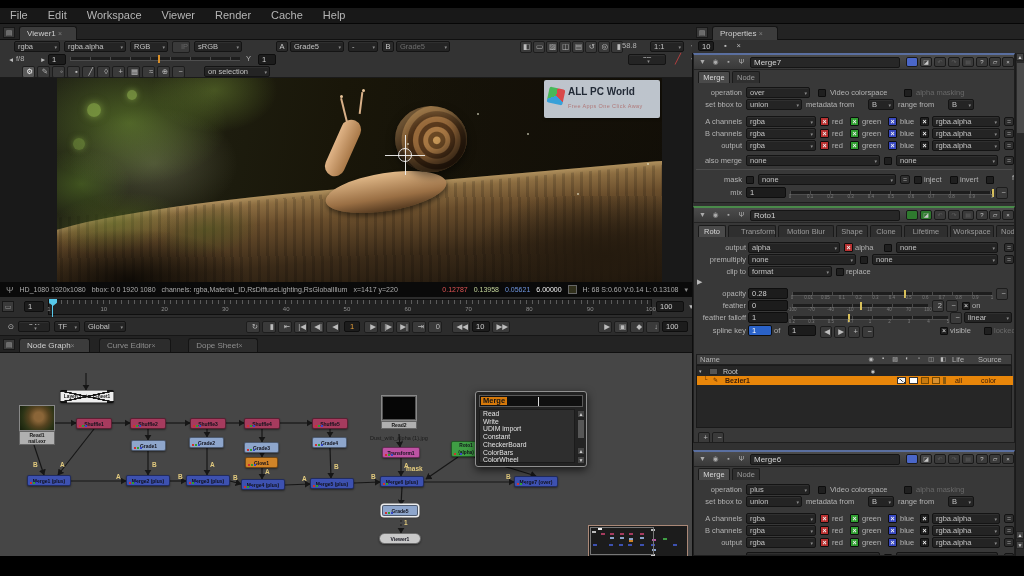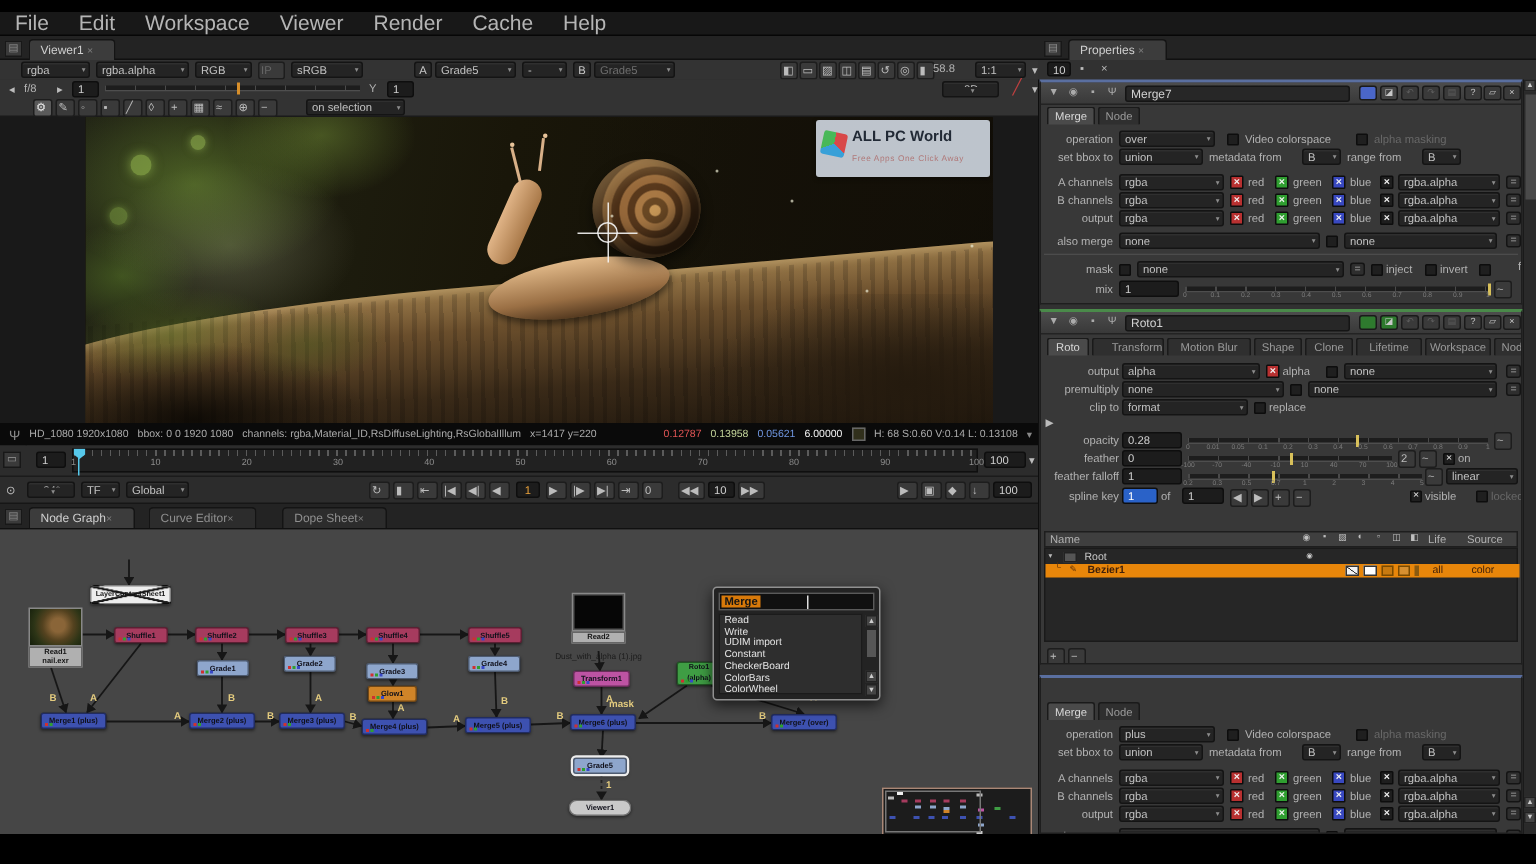--- a/index.html
+++ b/index.html
@@ -4,36 +4,36 @@
 <style>
   *{box-sizing:border-box;margin:0;padding:0}
   html,body{width:1024px;height:576px;overflow:hidden;background:#000;
     font-family:"Liberation Sans","DejaVu Sans",sans-serif;}
   #app{position:relative;width:1024px;height:576px;background:#2f2f2f;overflow:hidden}
   #app div{position:absolute}
   
   #topstrip{left:0;top:0;width:1024px;height:8px;background:#000}
   #bottomstrip{left:0;top:556px;width:1024px;height:20px;background:#000;z-index:20}
   #menubar{left:0;top:8px;width:1024px;height:16px;background:#181818;border-bottom:1px solid #060606;display:flex;align-items:center}
-  .mi{position:relative!important;display:inline-block;font-size:14px;color:#b5b5b5;padding:0 10px;line-height:15px}
+  .mi{position:relative!important;display:inline-block;font-size:11px;color:#b5b5b5;padding:0 10px;line-height:15px}
   
   .dd{display:flex;align-items:center;height:11px;background:#242424;border:1px solid #141414;border-radius:2px;color:#c2c2c2;font-size:7.5px;padding:0 2px 0 3px;box-shadow:inset 0 1px rgba(255,255,255,.05)}
   .dd .ddv{position:relative!important;flex:1;overflow:hidden;white-space:nowrap}
   .dd .caret{position:relative!important;font-size:5px;color:#8d8d8d;margin-left:2px}
   .dd.gray .ddv{color:#6e6e6e}
   .inp{height:11px;background:#1c1c1c;border:1px solid #0e0e0e;color:#cfcfcf;font-size:7.5px;line-height:9px;padding:0 3px;border-radius:2px;white-space:nowrap}
   .inp.blue{background:#2a62c8;color:#fff}
   .inp.cur{color:#e8a03a;text-align:center}
   .lbl{color:#b2b2b2;font-size:7.5px;line-height:11px;text-align:right;white-space:nowrap}
   .llab{text-align:left}
   .lbl.gray{color:#686868}
   .chk{width:8px;height:8px;background:#1f1f1f;border:1px solid #0d0d0d;border-radius:1px;color:#e8e8e8;font-size:7px;line-height:6px;text-align:center}
   .cbx{width:9px;height:9px;border:1px solid #0d0d0d;border-radius:1px;color:#f2f2f2;font-size:7px;line-height:7px;text-align:center;font-weight:bold}
   .eq{width:10px;height:9px;background:#2e2e2e;border:1px solid #141414;color:#a8a8a8;font-size:7px;line-height:7px;text-align:center;border-radius:2px}
-  .icb{height:12px;min-width:11px;background:#3a3a3a;border:1px solid #1d1d1d;color:#bcbcbc;font-size:7.5px;line-height:10px;text-align:left;border-radius:2px;padding:0 1px;white-space:nowrap}
+  .icb{height:12px;min-width:11px;background:#3a3a3a;border:1px solid #1d1d1d;color:#bcbcbc;font-size:7.5px;line-height:10px;text-align:right;border-radius:2px;padding:0 1px;white-space:nowrap}
   .icb.act{background:#5a5a5a;color:#eee}
   .icb.dim{color:#666}
   .icb.flat{background:transparent;border-color:transparent}
   .chip{width:12px;height:11px;background:#2a2a2a;border:1px solid #141414;color:#c8c8c8;font-size:7.5px;line-height:10px;text-align:center;border-radius:2px}
   .slider{height:12px}
   .groove{left:0;right:0;top:4px;height:4px;background:#1d1d1d;border-bottom:1px solid #4e4e4e;background-image:repeating-linear-gradient(90deg,#4a4a4a 0 1px,transparent 1px 20px)}
   .mark{top:2px;width:2px;height:8px;background:#d8c05a}
   .mark.orange{background:#d88f2a}
   .tl{top:7px;font-size:4.5px;color:#7c7c7c;transform:translateX(-50%)}
   
@@ -783,20 +783,35 @@
         <div style="left: 224px; top: 1px; width: 8px; height: 7px; background: rgb(200, 122, 16); border: 1px solid rgb(122, 74, 0);"></div>
         <div style="left: 235px; top: 1px; width: 8px; height: 7px; background: rgb(216, 144, 48); border: 1px solid rgb(122, 74, 0);"></div>
         <div style="left: 246px; top: 1px; width: 3px; height: 7px; background: rgb(138, 90, 16);"></div>
         <div style="left: 258px; top: 0px; width: 20px; height: 9px; font-size: 7px; line-height: 9px;">all</div>
         <div style="left: 284px; top: 0px; width: 30px; height: 9px; font-size: 7px; line-height: 9px;">color</div>
       </div>
       <div class="icb" style="left: 4px; top: 224px; width: 12px; height: 12px;">+</div>
       <div class="icb" style="left: 18px; top: 224px; width: 12px; height: 12px;">−</div>
     </div>
   <div id="merge6" class="panel">
+      <div class="phdr" style="left: 0px; right: 0px; top: 0px; height: 15px;">
+        <div class="hico" style="left: 3px; top: 2px; width: 11px; height: 11px;">▼</div>
+        <div class="hico" style="left: 16px; top: 2px; width: 11px; height: 11px;">◉</div>
+        <div class="hico" style="left: 29px; top: 2px; width: 11px; height: 11px;">▪</div>
+        <div class="hico" style="left: 42px; top: 2px; width: 11px; height: 11px;">Ψ</div>
+        <div class="ptitle" style="left: 56px; top: 2px; width: 150px; height: 11px;">Merge6</div>
+        <div class="hbtn" style="left: 212px; top: 2px; width: 12px; height: 10px; background: rgb(74, 102, 200);"></div>
+        <div class="hbtn" style="left: 226px; top: 2px; width: 12px; height: 10px; background: rgb(68, 68, 68);">◪</div>
+        <div class="hbtn dim" style="left: 240px; top: 2px; width: 12px; height: 10px;">↶</div>
+        <div class="hbtn dim" style="left: 254px; top: 2px; width: 12px; height: 10px;">↷</div>
+        <div class="hbtn dim" style="left: 268px; top: 2px; width: 12px; height: 10px;">▤</div>
+        <div class="hbtn" style="left: 282px; top: 2px; width: 12px; height: 10px;">?</div>
+        <div class="hbtn" style="left: 295px; top: 2px; width: 12px; height: 10px;">▱</div>
+        <div class="hbtn" style="left: 308px; top: 2px; width: 12px; height: 10px;">×</div>
+      </div>
       <div class="tab2 act" style="left: 4px; top: 16px; width: 32px; height: 12px;">Merge</div>
       <div class="tab2" style="left: 38px; top: 16px; width: 28px; height: 12px;">Node</div>
       <div class="lbl" style="left: 2px; top: 32px; width: 46px; height: 11px;">operation</div>
       <div class="dd" style="left: 52px; top: 32px; width: 64px; height: 11px;">
         <div class="ddv">plus</div>
         <div class="caret">▾</div>
       </div>
       <div class="chk" style="left: 124px; top: 34px; width: 8px; height: 8px;"></div>
       <div class="lbl llab" style="left: 136px; top: 32px; width: 70px; height: 11px;">Video colorspace</div>
       <div class="chk" style="left: 210px; top: 34px; width: 8px; height: 8px;"></div>

